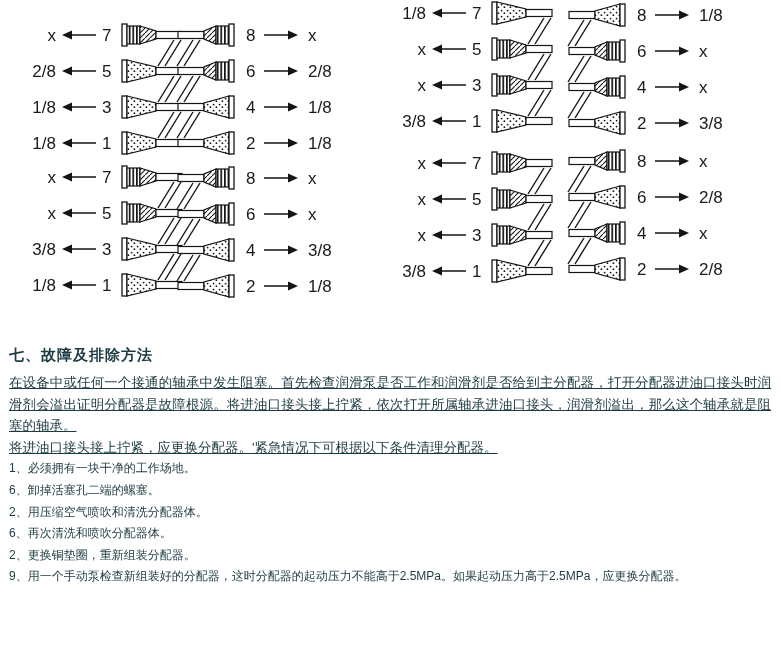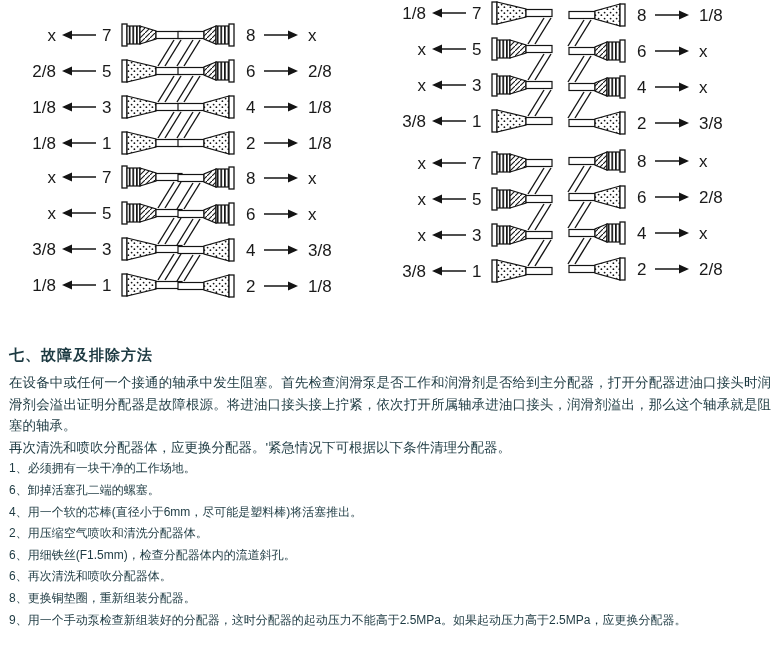--- a/index.html
+++ b/index.html
@@ -7,21 +7,21 @@
     width:781px;height:651px;overflow:hidden;
     font-family:"Liberation Sans","DejaVu Sans",sans-serif;
     color:#1d3a42;
   }
   #diagrams{position:relative;width:781px;height:318px;}
   .diagram-slot{position:absolute;width:212px;height:160px;}
   #text-block{padding:0 10px 0 9px;margin-top:28px;}
   #section-heading{
     font-size:15px;font-weight:bold;margin:4px 0 7px 0;letter-spacing:1px;
   }
-  .para{font-size:13.5px;line-height:21.6px;margin:0;text-align:justify;}
+  .para{font-size:13.5px;line-height:21.6px;margin:0;text-align:justify;text-decoration:underline;}
   .step{font-size:12px;line-height:21.6px;white-space:nowrap;}
   svg text{font-family:"Liberation Sans","DejaVu Sans",sans-serif;}
 </style>
 </head>
 <body style="color: rgb(29, 58, 66); background: rgb(255, 255, 255);">
 
 <svg width="0" height="0" style="position:absolute">
   <defs>
     <pattern id="pat-dots" width="6" height="6" patternUnits="userSpaceOnUse">
       <rect width="6" height="6" fill="#ffffff"></rect>
@@ -342,22 +342,20 @@
         <text x="94" y="136" text-anchor="start" font-size="17" fill="#1a1a1a">2</text>
         <line x1="112" y1="130" x2="144" y2="130" stroke="#141414" stroke-width="1.5"></line>
         <polygon points="146,130 136,125.5 136,134.5" fill="#141414"></polygon>
         <text x="156" y="136" text-anchor="start" font-size="17" fill="#1a1a1a">2/8</text>
       </svg></div>
 </div>
 
 <div id="text-block">
   <div id="section-heading">七、故障及排除方法</div>
   <p class="para">在设备中或任何一个接通的轴承中发生阻塞。首先检查润滑泵是否工作和润滑剂是否给到主分配器，打开分配器进油口接头时润滑剂会溢出证明分配器是故障根源。将进油口接头接上拧紧，依次打开所属轴承进油口接头，润滑剂溢出，那么这个轴承就是阻塞的轴承。</p>
-  <p class="para">再次清洗和喷吹分配器体，应更换分配器。'紧急情况下可根据以下条件清理分配器。</p>
+  <p class="para">将进油口接头接上拧紧，应更换分配器。'紧急情况下可根据以下条件清理分配器。</p>
   <div class="step">1、必须拥有一块干净的工作场地。</div>
   <div class="step">6、卸掉活塞孔二端的螺塞。</div>
-  <div class="step">4、用一个软的芯棒(直径小于6mm，尽可能是塑料棒)将活塞推出。</div>
   <div class="step">2、用压缩空气喷吹和清洗分配器体。</div>
-  <div class="step">6、用细铁丝(F1.5mm)，检查分配器体内的流道斜孔。</div>
   <div class="step">6、再次清洗和喷吹分配器体。</div>
-  <div class="step">8、更换铜垫圈，重新组装分配器。</div>
+  <div class="step">2、更换铜垫圈，重新组装分配器。</div>
   <div class="step">9、用一个手动泵检查新组装好的分配器，这时分配器的起动压力不能高于2.5MPa。如果起动压力高于2.5MPa，应更换分配器。</div>
 </div>
 
 </body></html>

